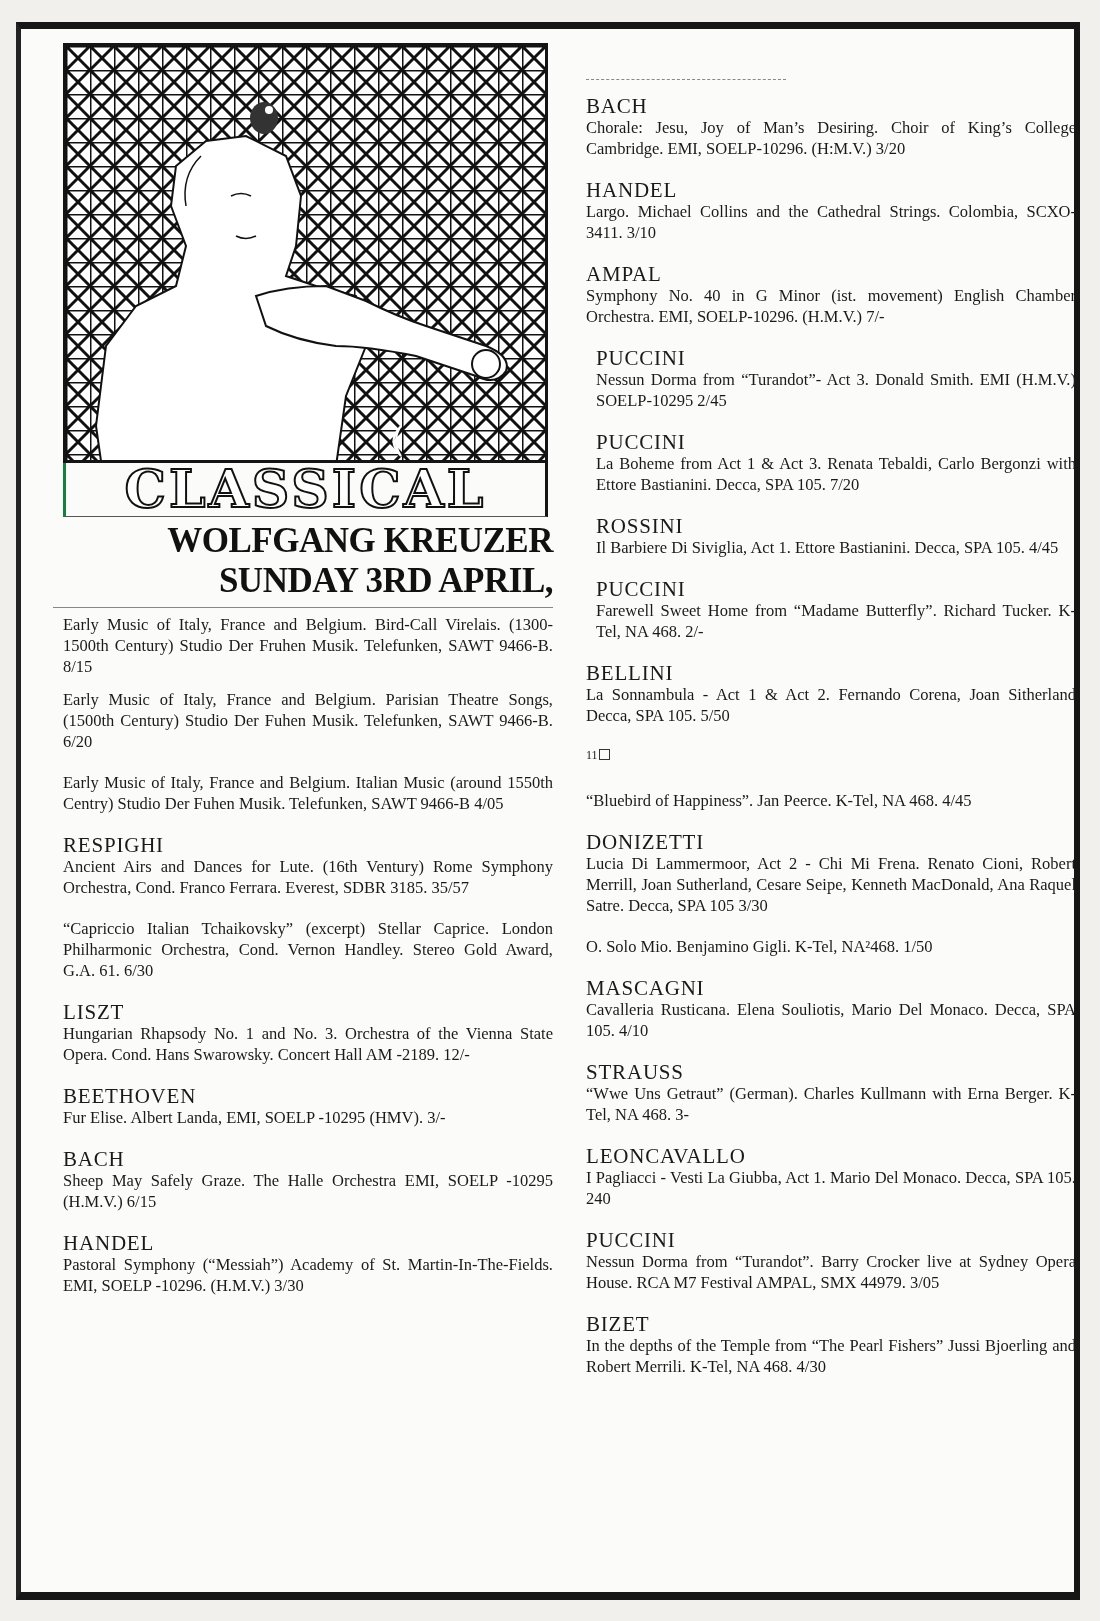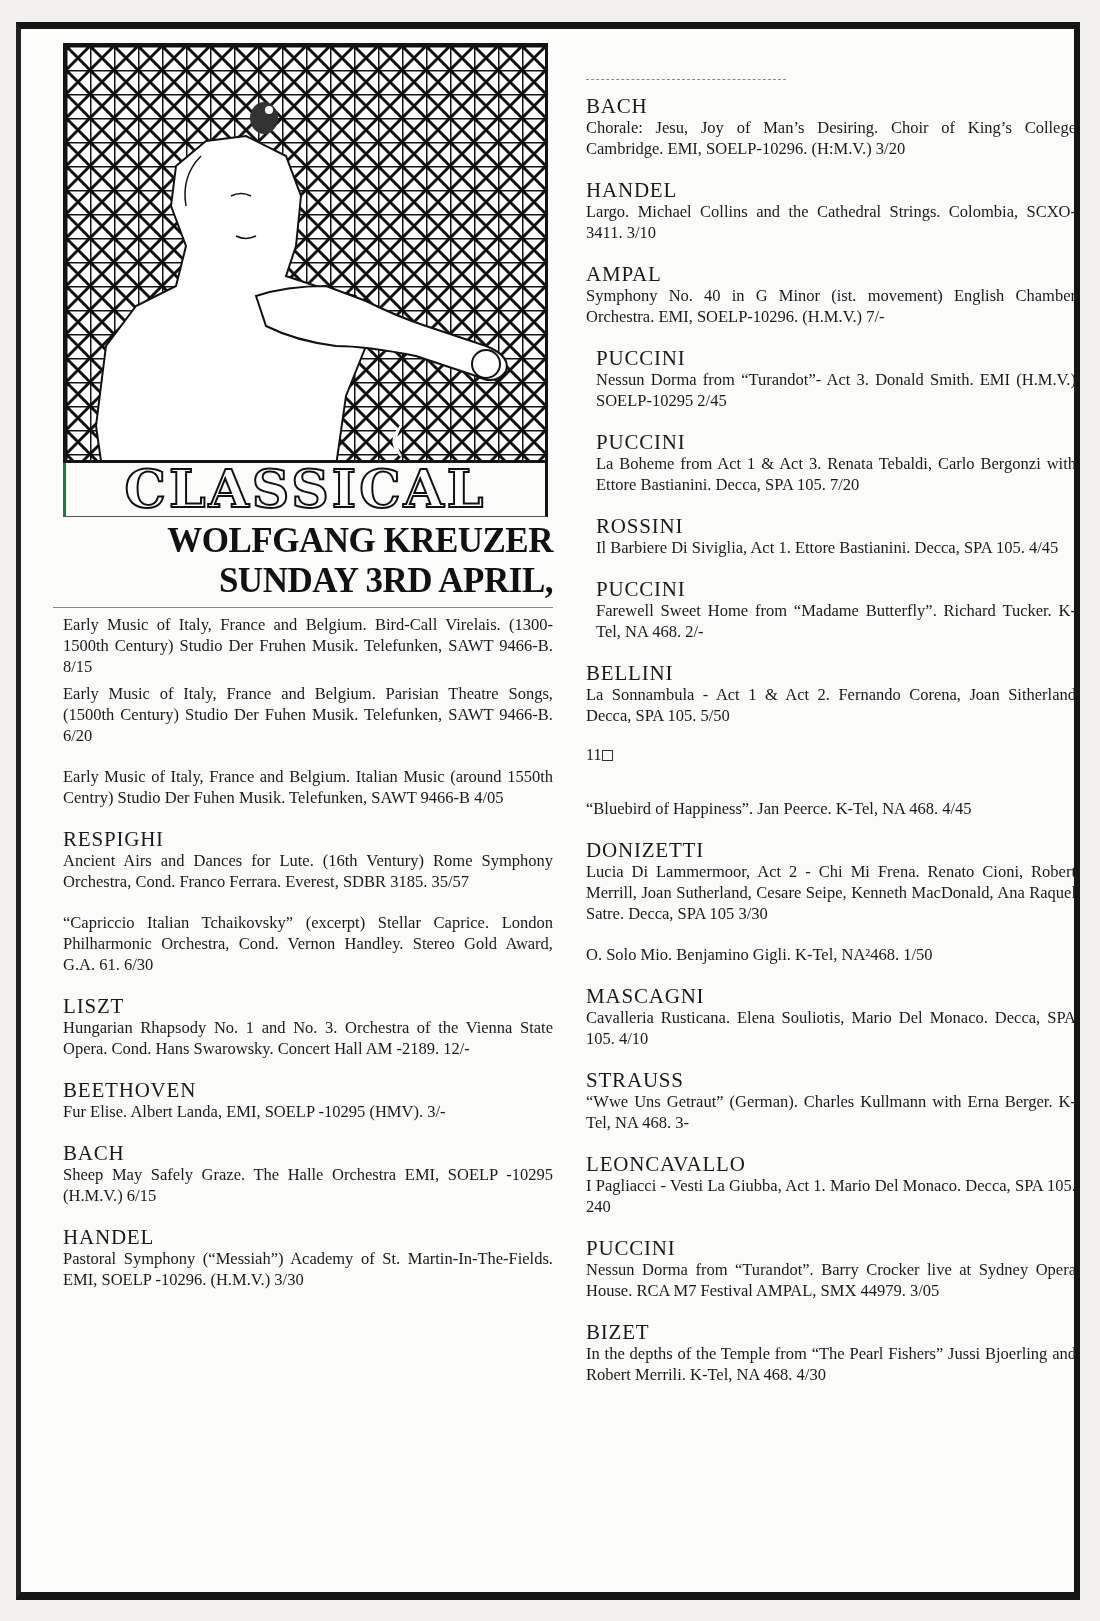--- a/index.html
+++ b/index.html
@@ -91,26 +91,26 @@
     text-align: justify;
     margin-bottom: 20px;
   }
   .entry .composer {
     display: block;
     letter-spacing: 0.8px;
     font-size: 21px;
     line-height: 22px;
   }
   .entry .desc { display: block; }
-  .entry.tight { margin-bottom: 6px; }
+  .entry.tight { margin-bottom: 12px; }
   .left-entries { margin-top: 6px; }
   .entry.indent { padding-left: 10px; }
   .mark-line {
-    font-size: 16px;
-    margin-bottom: 34px;
+    font-size: 12px;
+    margin-bottom: 26px;
     line-height: 18px;
   }
   .mark-box {
     display: inline-block;
     width: 9px; height: 9px;
     border: 1px solid #333;
     margin-left: 1px;
     vertical-align: -1px;
   }
   .top-rule {

